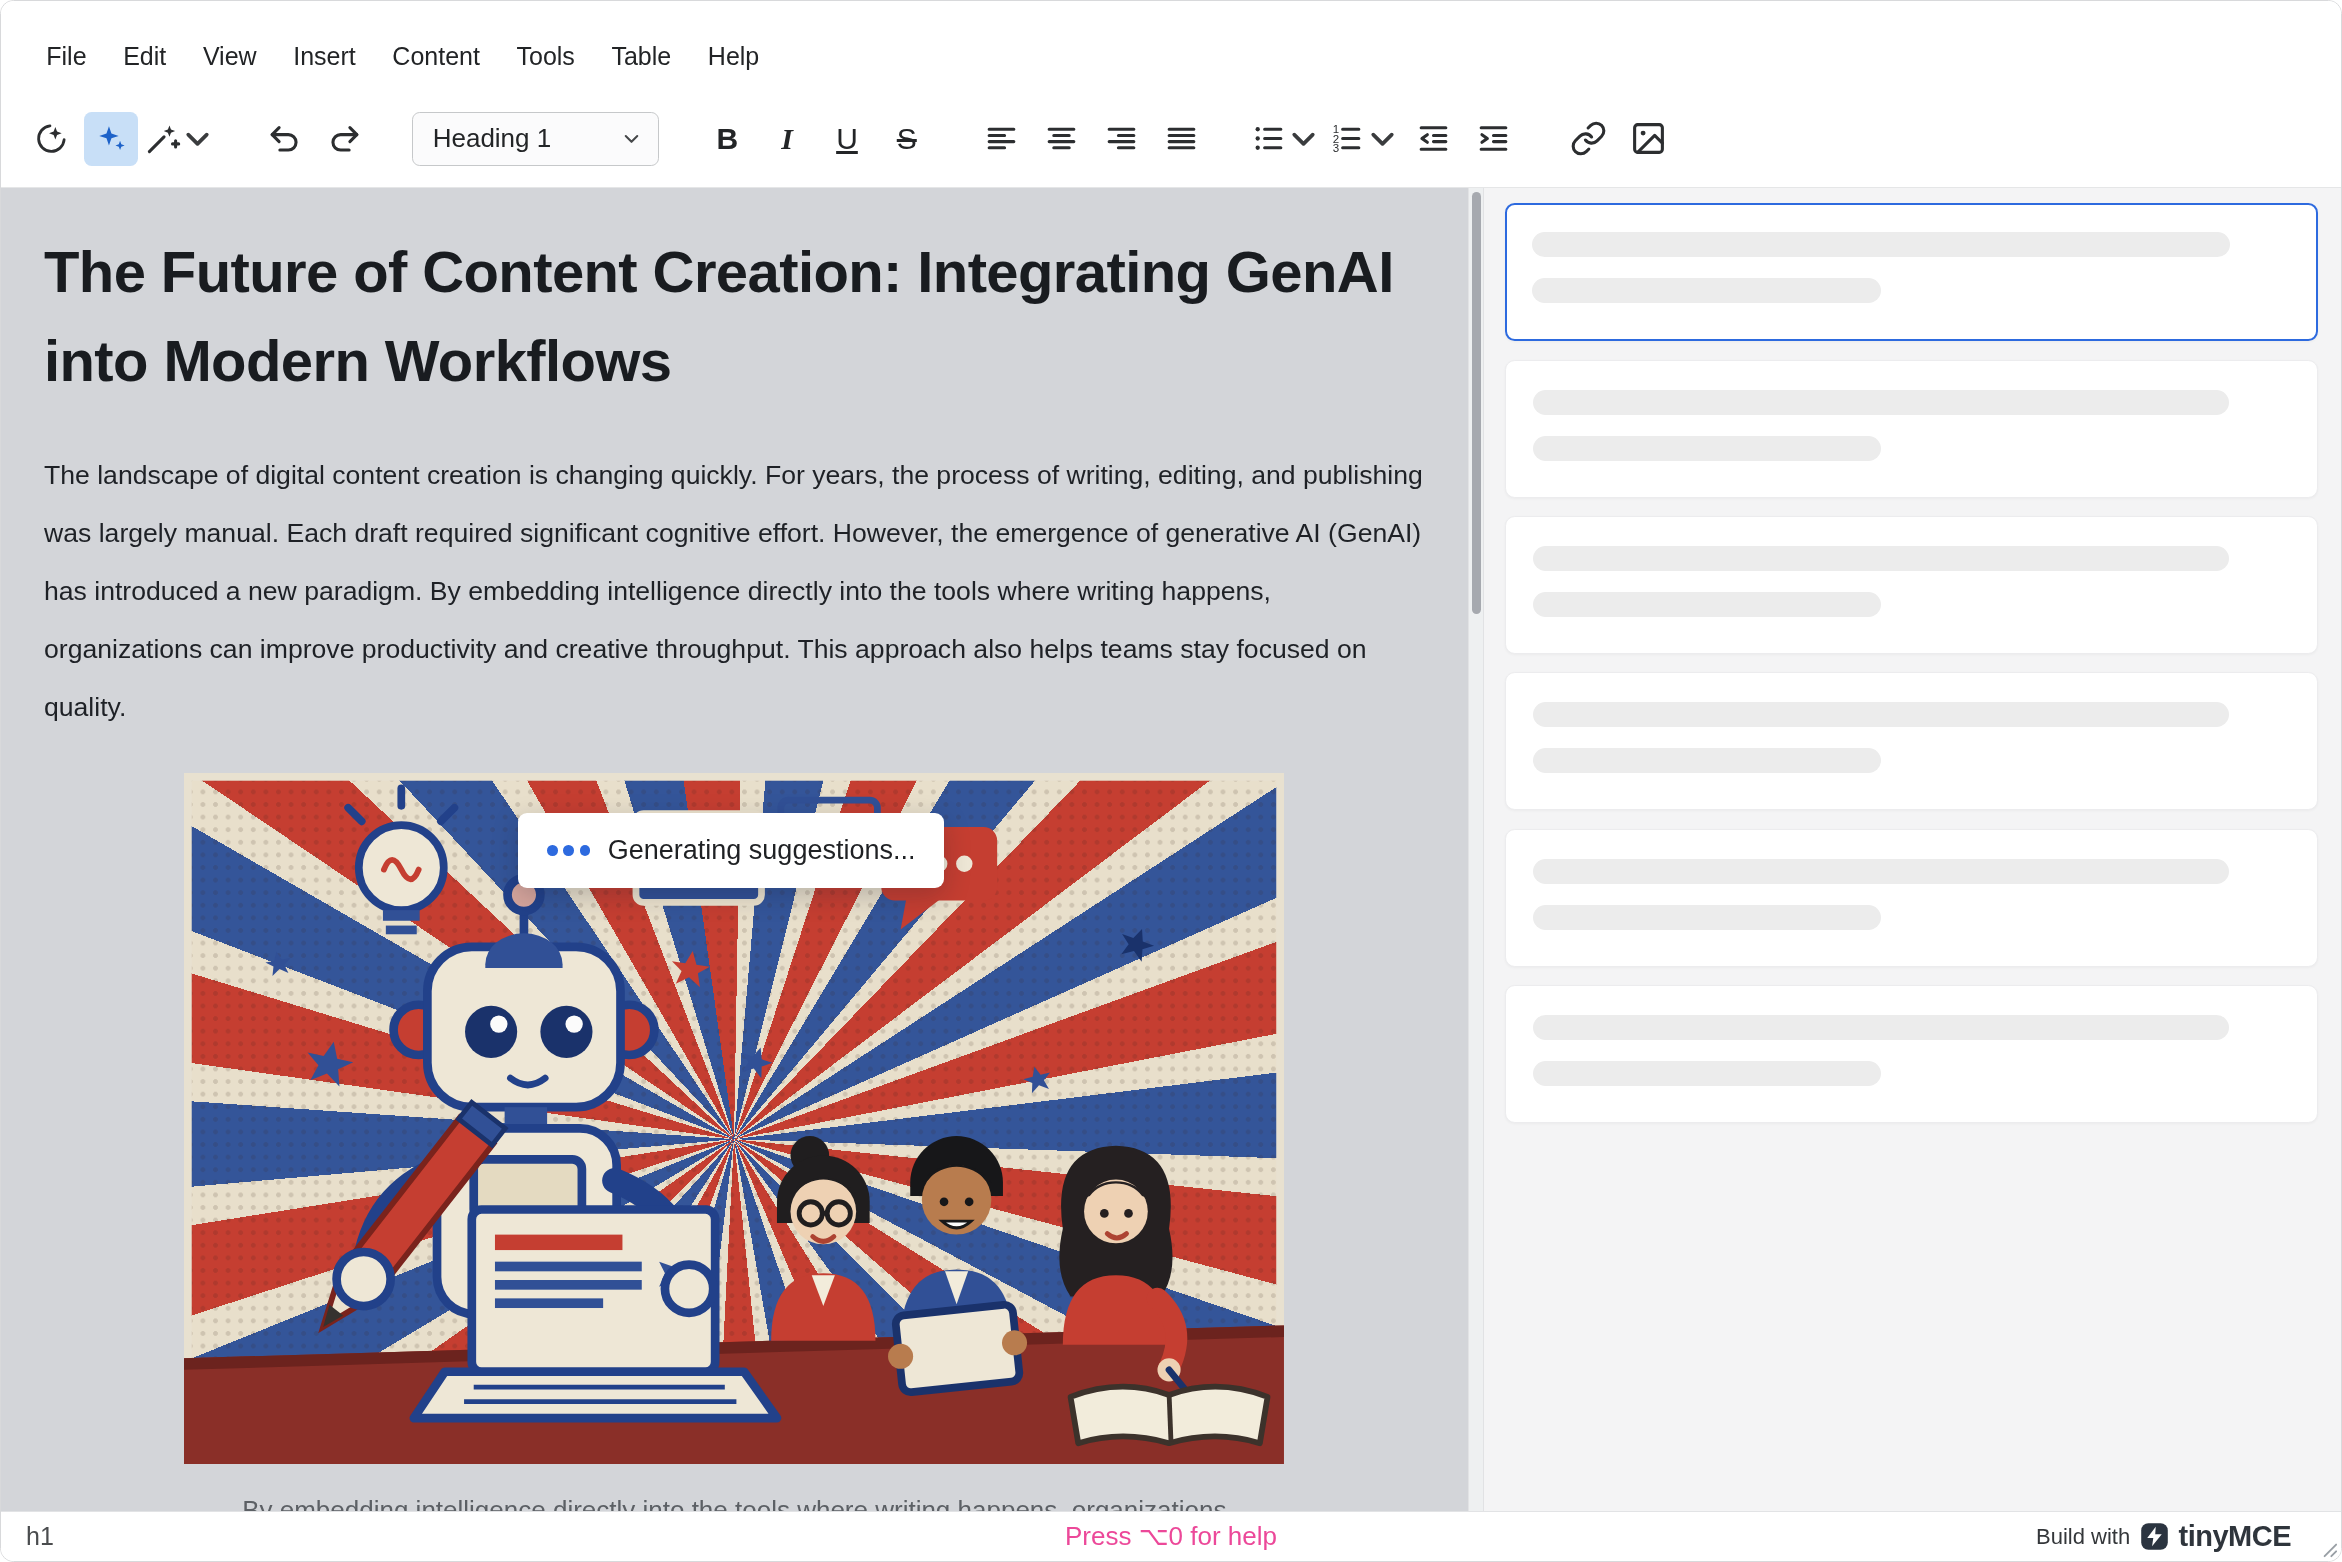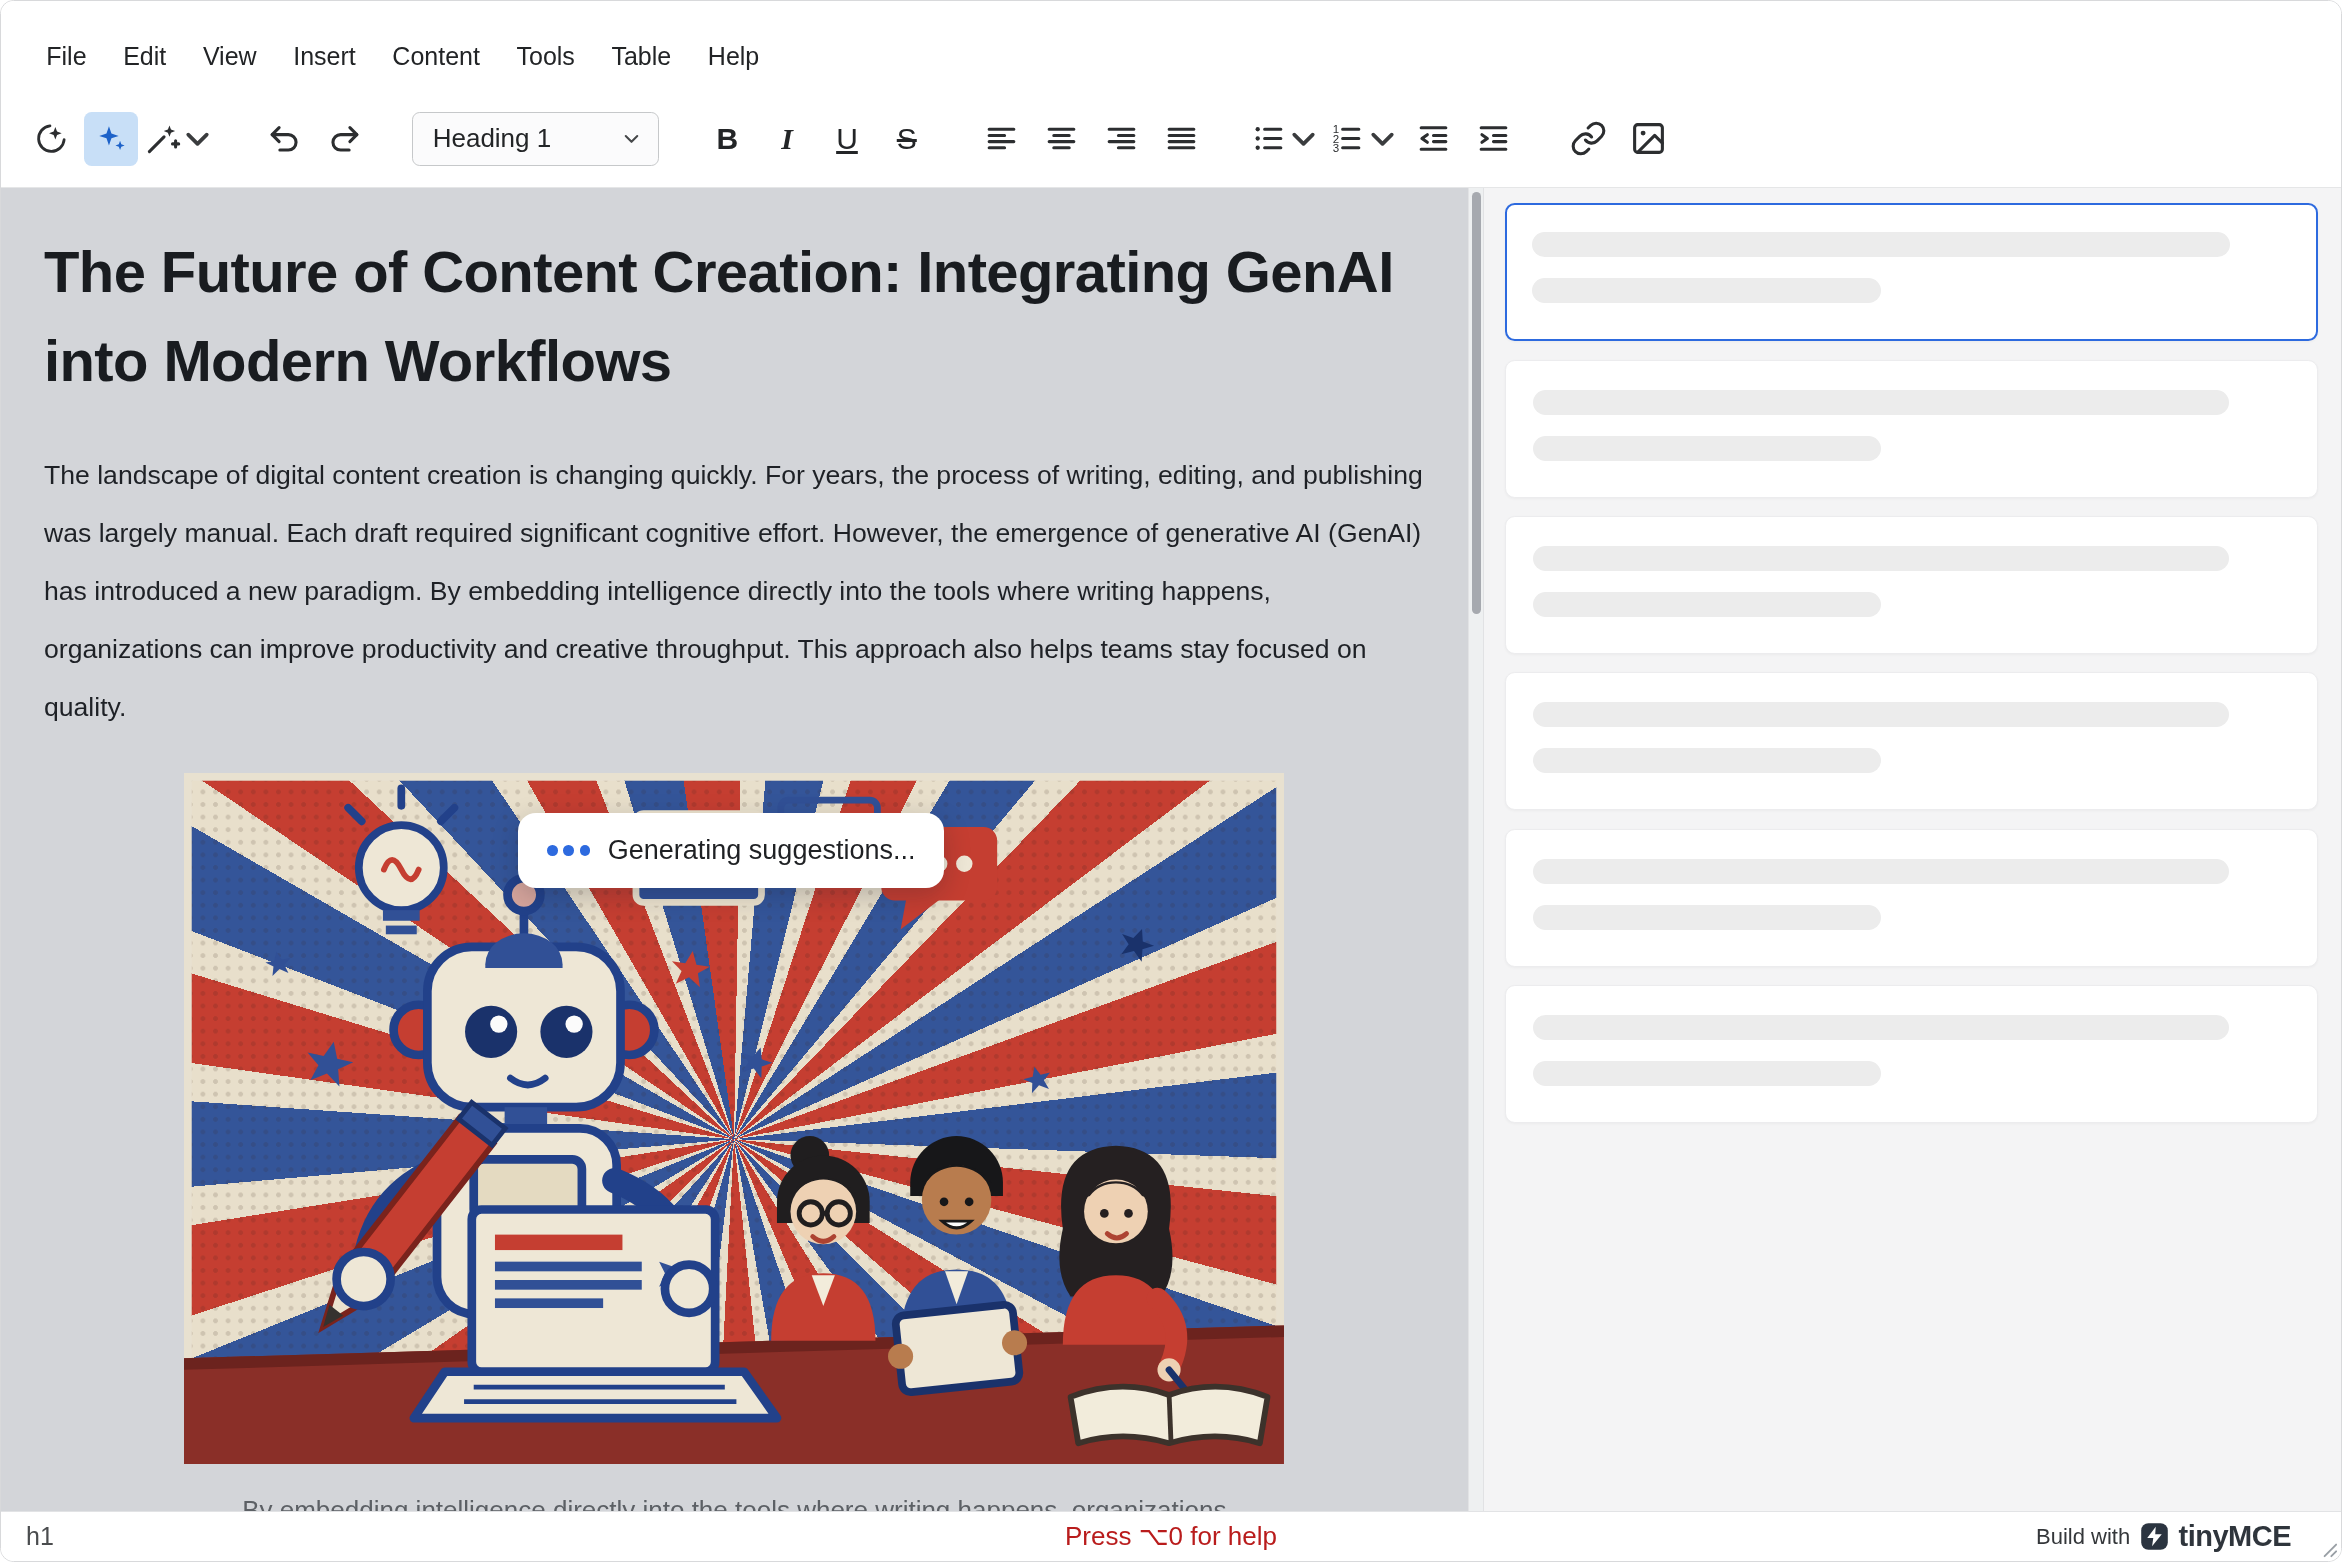--- a/index.html
+++ b/index.html
@@ -47,21 +47,21 @@
   .burst { position:absolute; inset:0; background:
     repeating-conic-gradient(from -8deg at 50% 53%, #cd3a2c 0deg 9deg, #ece2cc 9deg 13deg, #30549e 13deg 22deg, #ece2cc 22deg 26deg); }
   .halftone { position:absolute; inset:0;
     background-image:radial-gradient(rgba(55,35,25,.15) 2.1px, transparent 2.6px);
     background-size:12.6px 12.6px; }
   .art svg.scene { position:absolute; inset:0; }
   .figcap { font-size:26px; line-height:42px; color:#5c6065; text-align:center; margin-top:25px; padding:0 53px; }
 
   .toast {
     position:absolute; left:517px; top:625px; height:75px; z-index:5;
-    background:#fff; border-radius:18px; box-shadow:0 7.7px 27px rgba(16,24,40,.22);
+    background:#fff; border-radius:9px; box-shadow:0 7.7px 27px rgba(16,24,40,.22);
     display:flex; align-items:center; gap:17.4px; padding:12px 29px;
   }
   .toast .dots { display:flex; gap:5.8px; }
   .toast .dot { width:10.6px; height:10.6px; border-radius:50%; background:#2d6adf; animation:blink 1.2s infinite ease-in-out; }
   .toast .dot:nth-child(2){ animation-delay:.2s } .toast .dot:nth-child(3){ animation-delay:.4s }
   @keyframes blink { 0%,100%{opacity:.35} 50%{opacity:1} }
   .toast .txt { font-size:27px; color:#1f2124; }
 
   
   .vscroll { width:15.4px; background:#eef0f1; border-left:1px solid #e2e3e5; position:relative; }
@@ -79,21 +79,21 @@
   .card { flex:none; height:138px; background:#fff; border:1px solid #ececee; border-radius:9.7px;
     padding:29px 27px; box-shadow:0 1px 2.9px rgba(0,0,0,.04); cursor:pointer; }
   .card.selected { border:2.9px solid #2d6adf; padding:27px 25px; }
   .bar { height:25px; border-radius:12.6px; background:#ececec; }
   .bar1 { width:92%; } .bar2 { width:46%; margin-top:21px; }
 
   
   .statusbar { height:50px; flex:none; background:#fff; border-top:1px solid #e2e3e5;
     display:flex; align-items:center; padding:0 25px; position:relative; }
   .sb-path { font-size:25px; color:#4a4c4e; }
-  .sb-help { position:absolute; left:50%; transform:translateX(-50%); font-size:26px; color:#b91c1c; }
+  .sb-help { position:absolute; left:50%; transform:translateX(-50%); font-size:26px; color:#ec4899; }
   .sb-brand { margin-left:auto; display:flex; align-items:center; gap:9.7px; padding-right:25px; cursor:pointer; }
   .sb-brand .bw { font-size:22px; color:#34373a; }
   .sb-brand .mark { font-size:29px; font-weight:700; color:#2f353c; letter-spacing:-0.5px; }
   .resize-handle { position:absolute; right:1.9px; bottom:1.9px; width:23px; height:23px; color:#9aa0a6; cursor:nwse-resize; }
 </style>
 </head>
 <body>
 
 <div class="window">
 

